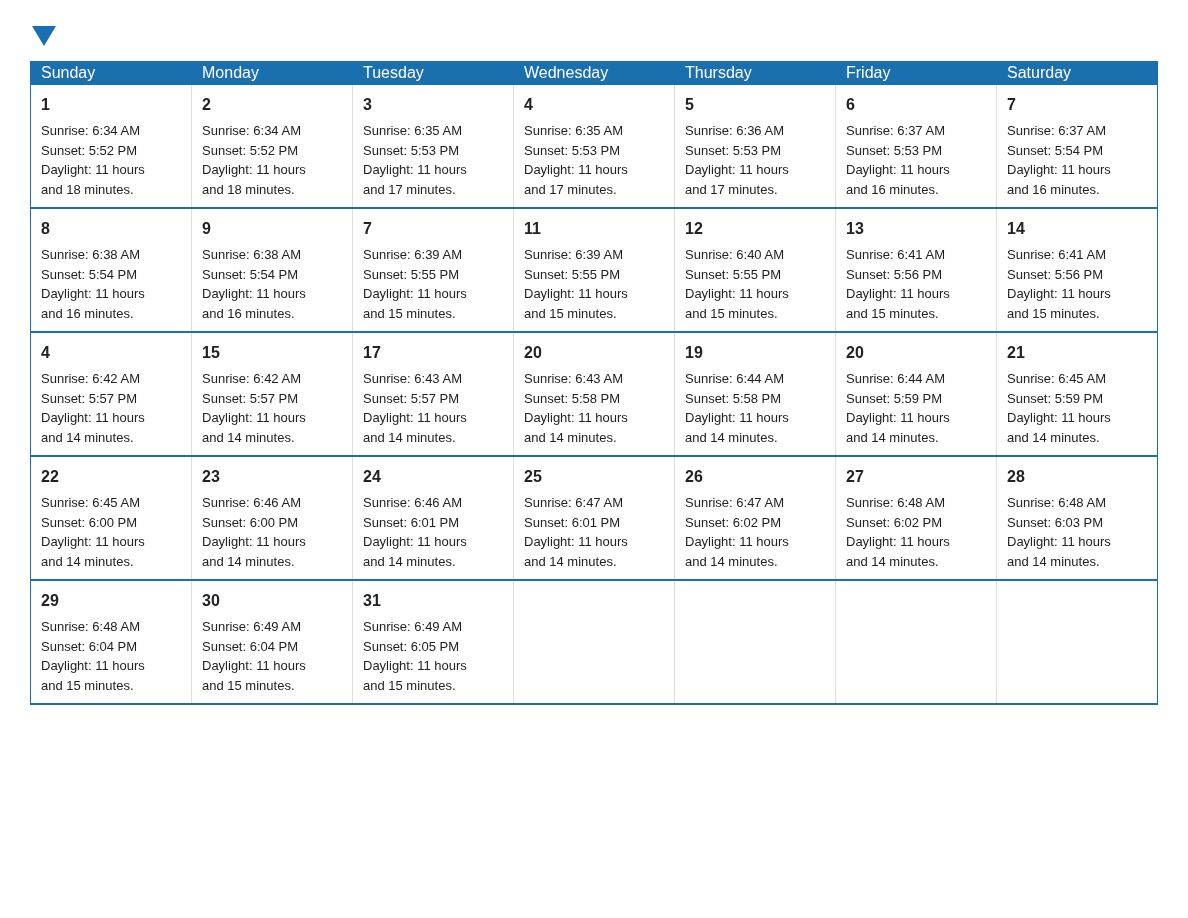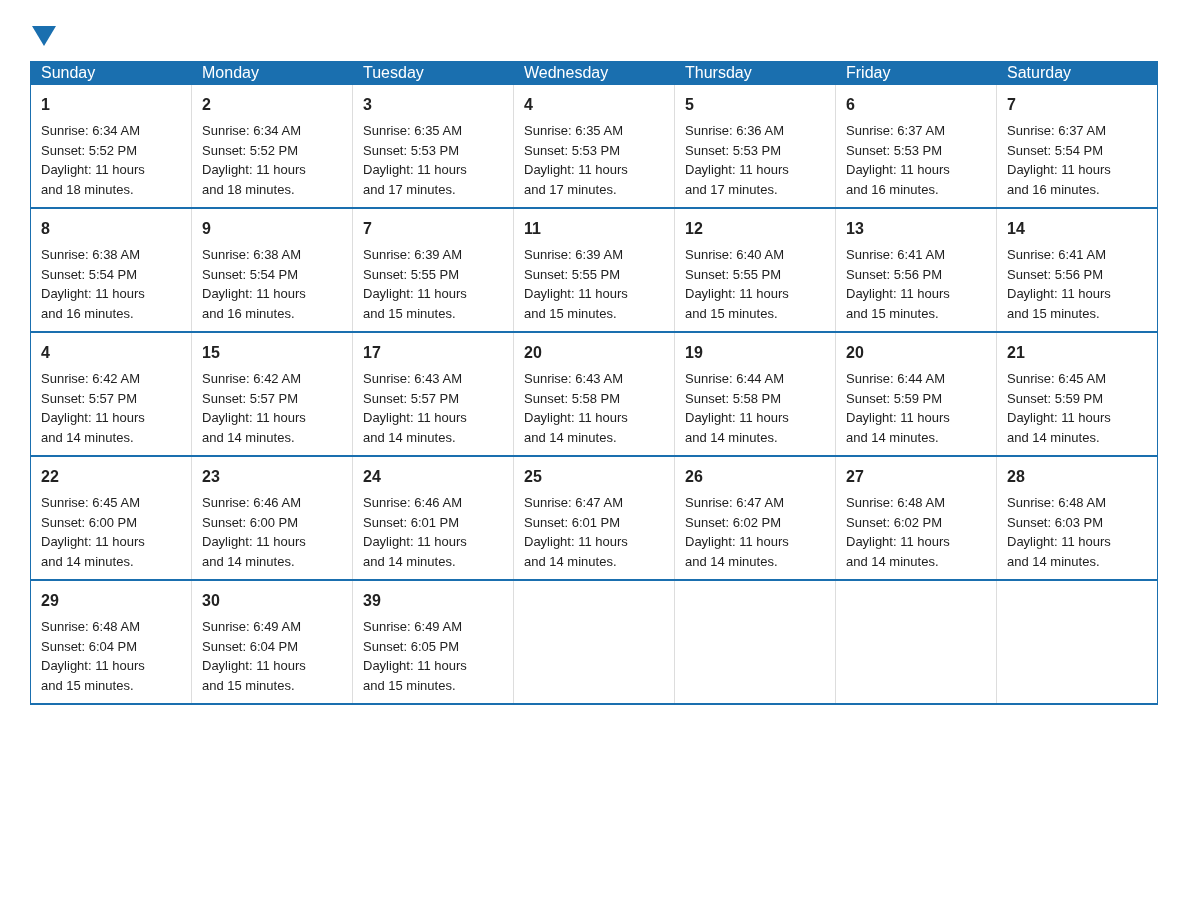--- a/index.html
+++ b/index.html
@@ -412,21 +412,21 @@
         <td>
         <span class="day-num">30</span>
         <span class="day-info">
           Sunrise: 6:49 AM<br>
           Sunset: 6:04 PM<br>
           Daylight: 11 hours<br>
           and 15 minutes.
         </span>
       </td>
         <td>
-        <span class="day-num">39</span>
+        <span class="day-num">31</span>
         <span class="day-info">
           Sunrise: 6:49 AM<br>
           Sunset: 6:05 PM<br>
           Daylight: 11 hours<br>
           and 15 minutes.
         </span>
       </td>
         <td class="empty-cell"></td>
         <td class="empty-cell"></td>
         <td class="empty-cell"></td>

